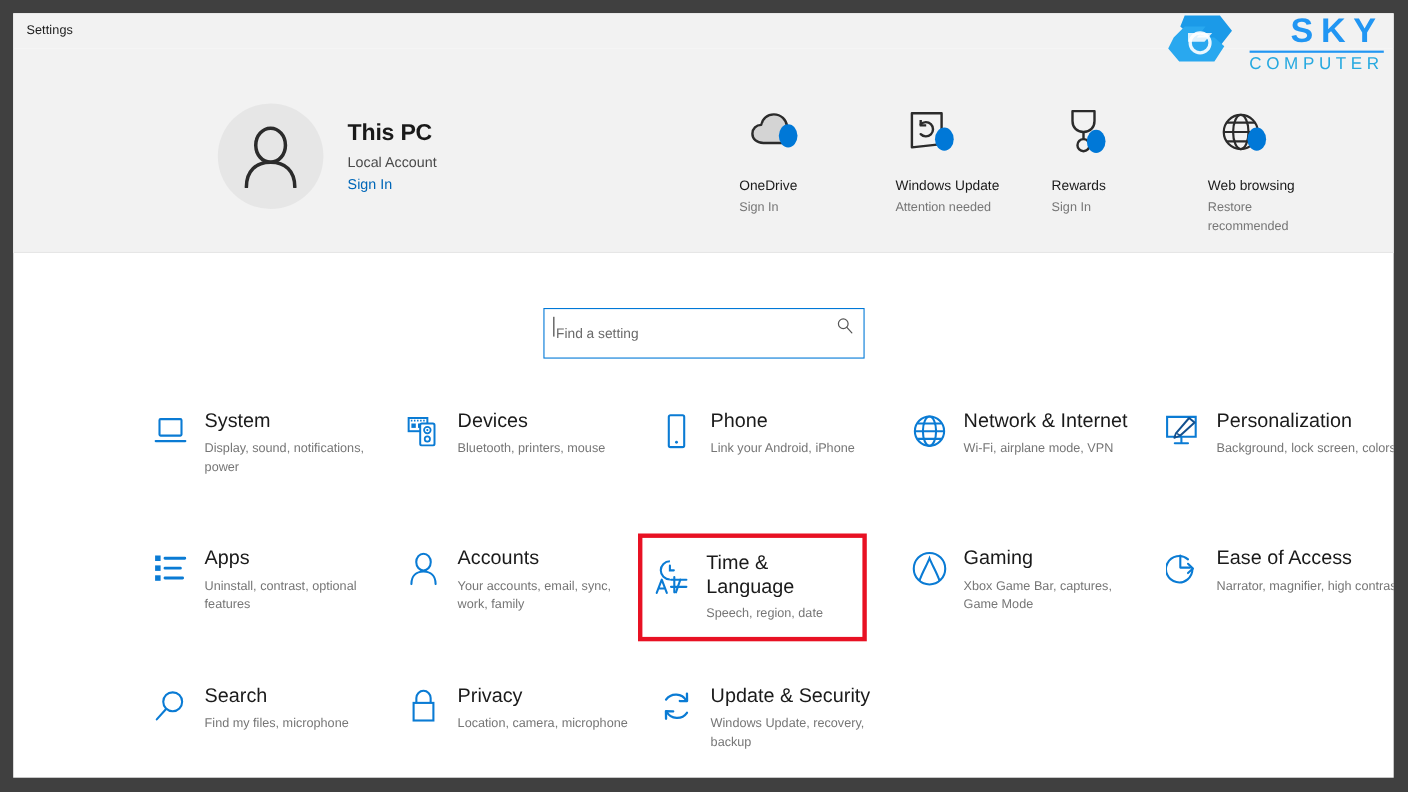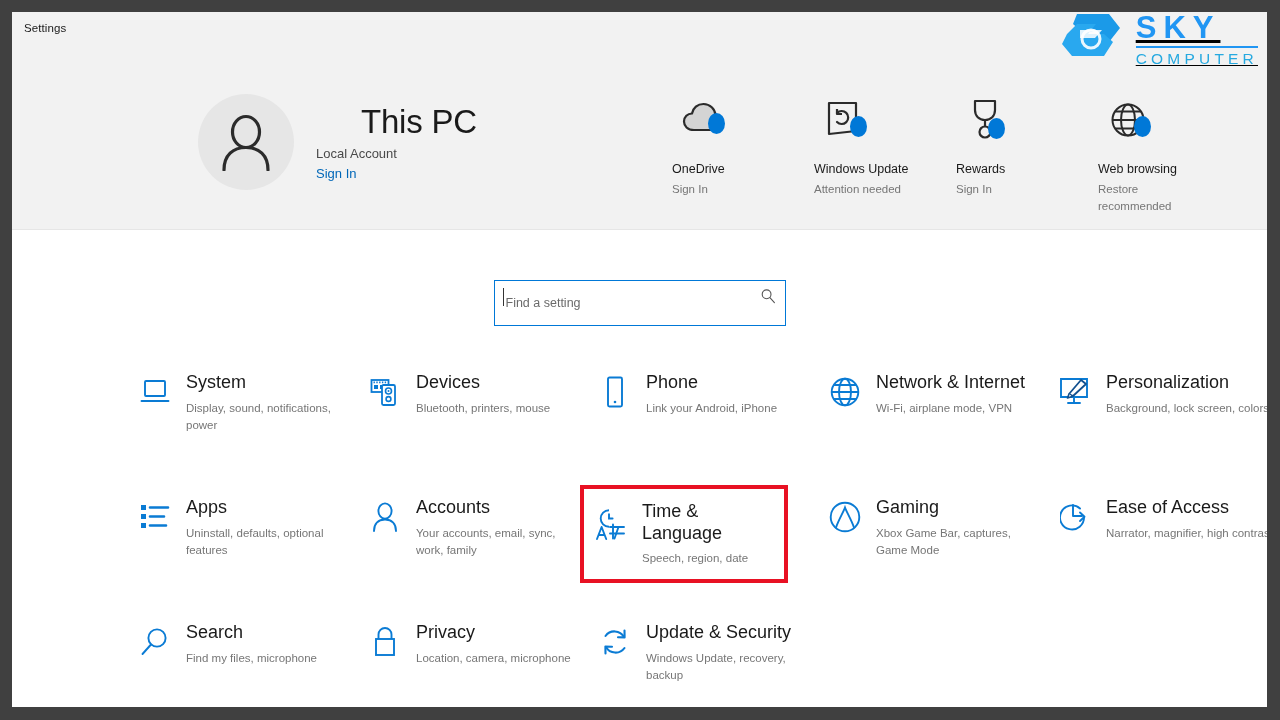--- a/index.html
+++ b/index.html
@@ -43,22 +43,22 @@
   #account {
     position: absolute; left: 186px; top: 50px;
     display: flex; align-items: center; gap: 22px;
   }
   #avatar {
     width: 96px; height: 96px; border-radius: 50%;
     background: #e6e6e6;
     display: flex; align-items: center; justify-content: center;
   }
   #account-text .pc-name {
-    font-size: 33px; font-weight: normal; color: #1a1a1a;
-    line-height: 1.15; letter-spacing: -.2px; margin-left: 45px;
+    font-size: 21px; font-weight: bold; color: #1a1a1a;
+    line-height: 1.15; letter-spacing: -.2px;
   }
   #account-text .acct-type {
     font-size: 13px; color: #4a4a4a; margin-top: 6px;
   }
   #account-text .sign-in {
     font-size: 13px; color: #0067b8; margin-top: 5px; cursor: pointer;
   }
 
   
   #header-tiles {
@@ -152,21 +152,21 @@
     width: 208px;
   }
   .tile.highlight .ticon { margin-top: 6px; }
 
   
   #watermark {
     position: absolute; right: 22px; top: 6px;
     display: flex; align-items: center; gap: 10px;
     pointer-events: none;
   }
-  #wm-text { text-align: left; text-decoration: underline; }
+  #wm-text { text-align: right; }
   #wm-sky {
     font-size: 31px; font-weight: bold; color: #2196f3;
     letter-spacing: 7px; line-height: 1;
     padding-bottom: 3px;
     border-bottom: 2px solid #2196f3;
   }
   #wm-computer {
     font-size: 15.5px; color: #26a9e0; letter-spacing: 4.2px;
     margin-top: 3px; line-height: 1;
   }
@@ -343,21 +343,21 @@
         <div class="ticon">
           <svg width="30" height="28" viewBox="0 0 30 28">
             <rect x="1" y="2" width="5" height="5" fill="#0a7bd4"></rect>
             <rect x="1" y="11" width="5" height="5" fill="#0a7bd4"></rect>
             <rect x="1" y="20" width="5" height="5" fill="#0a7bd4"></rect>
             <path d="M10 4.5 H28 M10 13.5 H24 M10 22.5 H26" stroke="#0a7bd4" stroke-width="2.6" stroke-linecap="round"></path>
           </svg>
         </div>
         <div>
           <div class="tname">Apps</div>
-          <div class="tdesc">Uninstall, defaults, optional features</div>
+          <div class="tdesc">Uninstall, contrast, optional features</div>
         </div>
       </div>
 
       <div class="tile">
         <div class="ticon">
           <svg width="28" height="30" viewBox="0 0 28 30">
             <ellipse cx="14" cy="9" rx="6.6" ry="7.6" fill="none" stroke="#0a7bd4" stroke-width="1.9"></ellipse>
             <path d="M3 29 C3 21.5 7.5 17.5 14 17.5 C20.5 17.5 25 21.5 25 29" fill="none" stroke="#0a7bd4" stroke-width="1.9" stroke-linecap="round"></path>
           </svg>
         </div>

